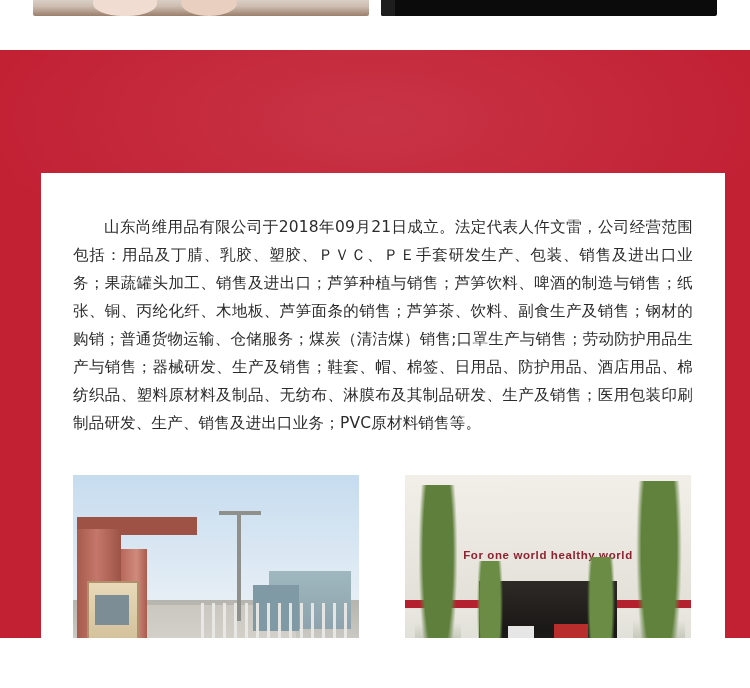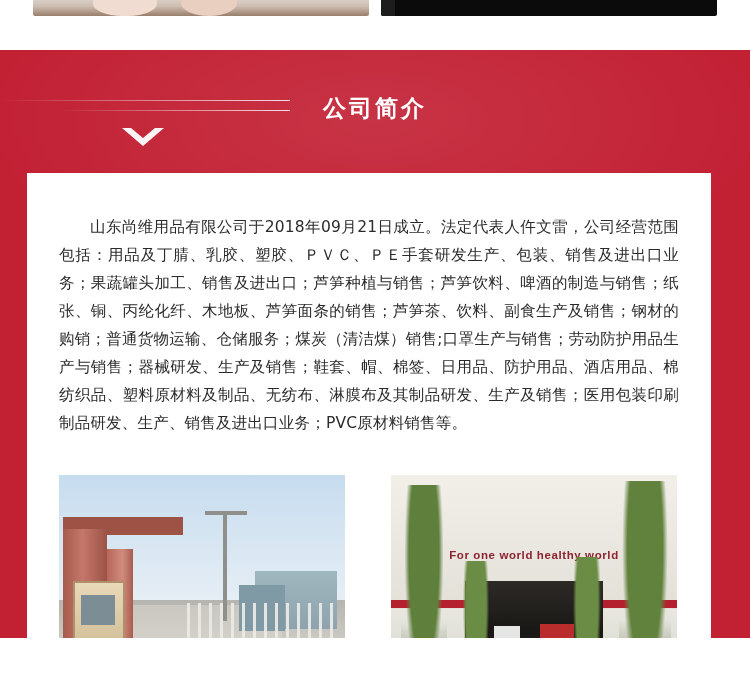--- a/index.html
+++ b/index.html
@@ -133,21 +133,21 @@
     top: 78px;
     width: 42px;
     height: 22px;
     z-index: 3;
   }
   .chevron svg { display: block; }
 
   
   .card {
     position: absolute;
-    left: 27px;
+    left: 41px;
     top: 123px;
     width: 684px;
     height: 465px;
     background: #ffffff;
     padding: 40px 32px 0 32px;
   }
 
   .intro-text {
     color: #2b2b2b;
     font-size: 15.5px;
@@ -283,32 +283,20 @@
 
 <div class="page">
 
   <div class="top-strip">
     <div class="top-photo left"></div>
     <div class="top-photo right"></div>
   </div>
 
   <div class="banner">
 
-    <div class="title-row">
-      <div class="deco-lines">
-        <div class="ln ln1"></div>
-        <div class="ln ln2"></div>
-      </div>
-      <div class="chevron">
-        <svg width="42" height="22" viewBox="0 0 42 22">
-          <polygon points="0,0 21,18 42,0 33,0 21,10 9,0" fill="#ffffff" opacity="0.95"></polygon>
-        </svg>
-      </div>
-      <div class="title-text">公司简介</div>
-    </div>
 
     <div class="card">
 
       <p class="intro-text">山东尚维用品有限公司于2018年09月21日成立。法定代表人仵文雷，公司经营范围包括：用品及丁腈、乳胶、塑胶、ＰＶＣ、ＰＥ手套研发生产、包装、销售及进出口业务；果蔬罐头加工、销售及进出口；芦笋种植与销售；芦笋饮料、啤酒的制造与销售；纸张、铜、丙纶化纤、木地板、芦笋面条的销售；芦笋茶、饮料、副食生产及销售；钢材的购销；普通货物运输、仓储服务；煤炭（清洁煤）销售;口罩生产与销售；劳动防护用品生产与销售；器械研发、生产及销售；鞋套、帽、棉签、日用品、防护用品、酒店用品、棉纺织品、塑料原材料及制品、无纺布、淋膜布及其制品研发、生产及销售；医用包装印刷制品研发、生产、销售及进出口业务；PVC原材料销售等。</p>
 
       <div class="photo-row">
 
         <div class="photo gate">
           <div class="sky-haze"></div>
           <div class="ground"></div>

